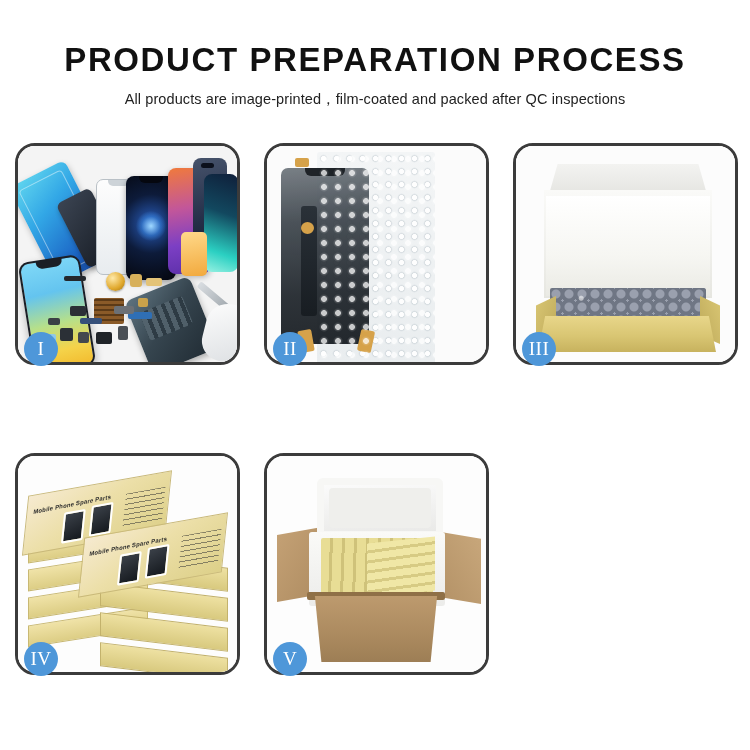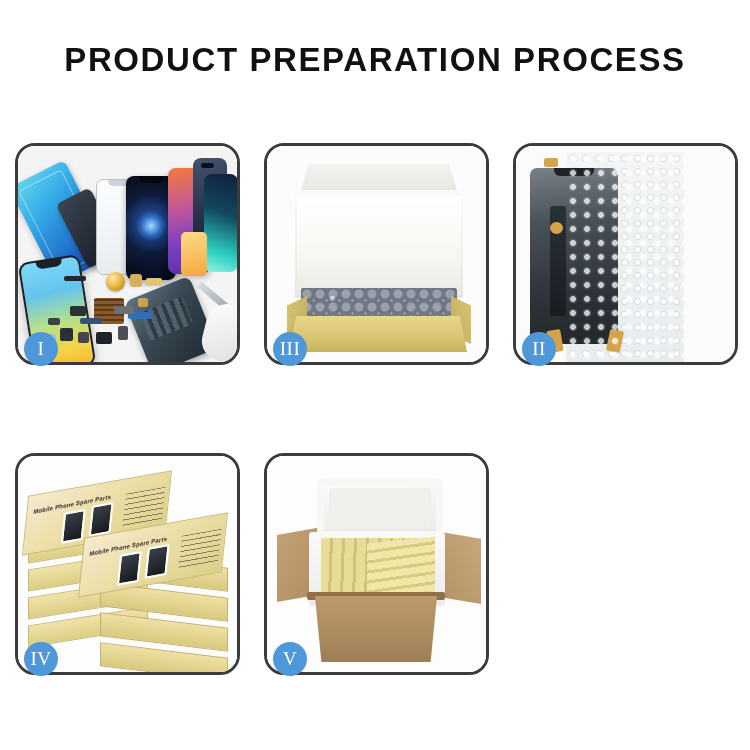--- a/index.html
+++ b/index.html
@@ -371,20 +371,21 @@
   .c-tape1{position:absolute; left:36px; top:94px; width:16px; height:16px; background:#a98a63;}
   .c-tape2{position:absolute; left:40px; top:150px; width:16px; height:14px; background:#a5855e;}
 </style>
 </head>
 <body>
 
 <div class="page">
 
   <div class="header">
     <div class="main-title">PRODUCT PREPARATION PROCESS</div>
+    <div class="sub-title">All products are image-printed，film-coated and packed after QC inspections</div>
   </div>
 
   <div class="grid">
 
     <div class="panel p1">
       <div class="panel-inner">
         <div class="scene">
           <div class="ph-blue"></div>
           <div class="ph-dark1"></div>
           <div class="ph-glass"></div>
@@ -411,51 +412,51 @@
           <div class="sp l"></div>
           <div class="sp m"></div>
           <div class="sp n"></div>
           <div class="tweezer"></div>
           <div class="hand"></div>
         </div>
       </div>
       <div class="badge">I</div>
     </div>
 
-    <div class="panel p3">
-      <div class="panel-inner">
-        <div class="scene">
-          <div class="b3-lid"></div>
-          <div class="b3-back"></div>
-          <div class="b3-foam"></div>
-          <div class="b3-fill"></div>
-          <div class="b3-leftwall"></div>
-          <div class="b3-rightwall"></div>
-          <div class="b3-front"></div>
-        </div>
-      </div>
-      <div class="badge">III</div>
-    </div>
-
     <div class="panel p2">
       <div class="panel-inner">
         <div class="scene">
           <div class="bubble-bag"></div>
           <div class="bag-screen"></div>
           <div class="bag-flex"></div>
           <div class="bag-tape t1"></div>
           <div class="bag-tape t2"></div>
           <div class="bag-tape t3"></div>
           <div class="bag-tape t4"></div>
           <div class="bubble-overlay"></div>
         </div>
       </div>
       <div class="badge">II</div>
     </div>
 
+    <div class="panel p3">
+      <div class="panel-inner">
+        <div class="scene">
+          <div class="b3-lid"></div>
+          <div class="b3-back"></div>
+          <div class="b3-foam"></div>
+          <div class="b3-fill"></div>
+          <div class="b3-leftwall"></div>
+          <div class="b3-rightwall"></div>
+          <div class="b3-front"></div>
+        </div>
+      </div>
+      <div class="badge">III</div>
+    </div>
+
     <div class="panel p4">
       <div class="panel-inner">
         <div class="scene">
           <div class="stack">
             <div class="sb s1"></div>
             <div class="sb s2"></div>
             <div class="sb s3"></div>
             <div class="sb s4"></div>
             <div class="fb f1"></div>
             <div class="fb f2"></div>

